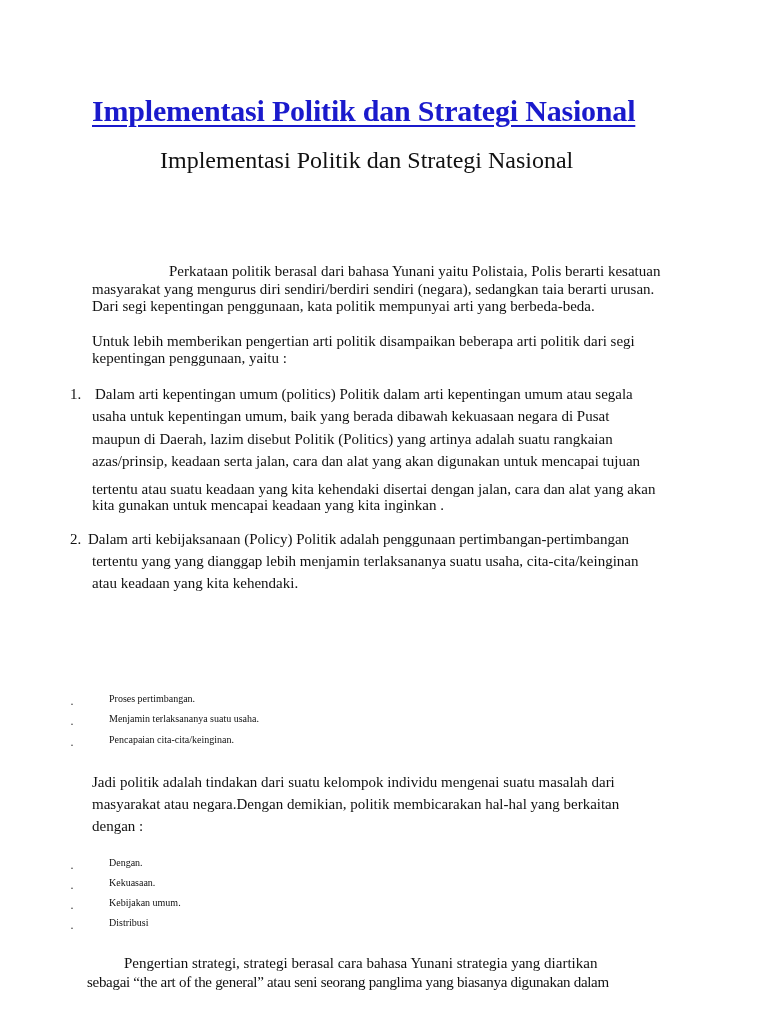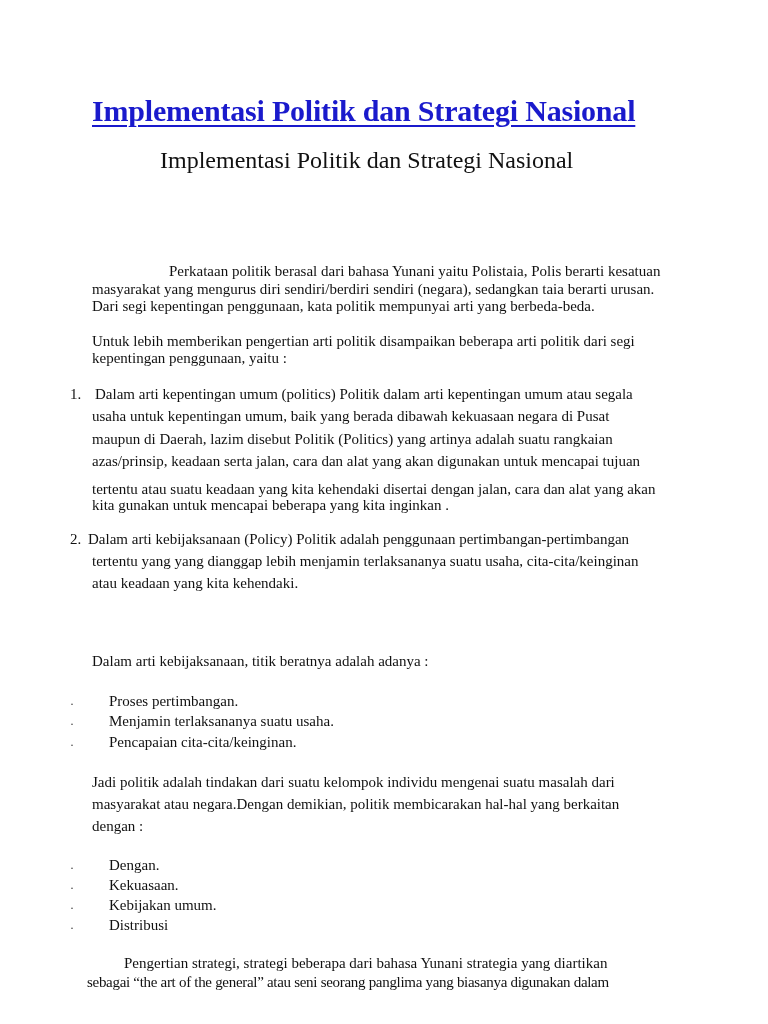--- a/index.html
+++ b/index.html
@@ -11,21 +11,21 @@
   .page { position: absolute; left: 0; top: 0; width: 700px; height: 1024px; }
   .abs { position: absolute; white-space: nowrap; }
   .title-link {
     left: 92px; top: 94px;
     font-size: 30px; font-weight: bold; color: #1a1acc;
     text-decoration: underline; text-decoration-thickness: 2px; text-underline-offset: 4px;
     letter-spacing: -0.2px;
   }
   .subtitle { left: 160px; top: 147px; font-size: 24px; color: #111; }
   .para { font-size: 15px; line-height: 18px; }
-  .bullet { font-size: 15px; }
+  .bullet { font-size: 10px; }
   .bullet-dot { font-size: 12px; color: #333; }
   .cond { font-size: 15px; letter-spacing: -0.3px; }
 </style>
 </head>
 <body>
 
 <div class="page">
 
   <a class="abs title-link">Implementasi Politik dan Strategi Nasional</a>
   <div class="abs subtitle">Implementasi Politik dan Strategi Nasional</div>
@@ -42,31 +42,30 @@
     <div class="abs para" style="left:92px; top:349px;">kepentingan penggunaan, yaitu :</div>
   </div>
 
   <div>
     <div class="abs para" style="left:70px; top:385px;">1.</div>
     <div class="abs para" style="left:95px; top:385px;">Dalam arti kepentingan umum (politics) Politik dalam arti kepentingan umum atau segala</div>
     <div class="abs para" style="left:92px; top:407px;">usaha untuk kepentingan umum, baik yang berada dibawah kekuasaan negara di Pusat</div>
     <div class="abs para" style="left:92px; top:430px;">maupun di Daerah, lazim disebut Politik (Politics) yang artinya adalah suatu rangkaian</div>
     <div class="abs para" style="left:92px; top:452px;">azas/prinsip, keadaan serta jalan, cara dan alat yang akan digunakan untuk mencapai tujuan</div>
     <div class="abs para" style="left:92px; top:480px;">tertentu atau suatu keadaan yang kita kehendaki disertai dengan jalan, cara dan alat yang akan</div>
-    <div class="abs para" style="left:92px; top:496px;">kita gunakan untuk mencapai beberapa yang kita inginkan .</div>
+    <div class="abs para" style="left:92px; top:496px;">kita gunakan untuk mencapai keadaan yang kita inginkan .</div>
   </div>
 
   <div>
     <div class="abs para" style="left:70px; top:530px;">2.</div>
     <div class="abs para" style="left:88px; top:530px;">Dalam arti kebijaksanaan (Policy) Politik adalah penggunaan pertimbangan-pertimbangan</div>
     <div class="abs para" style="left:92px; top:552px;">tertentu yang yang dianggap lebih menjamin terlaksananya suatu usaha, cita-cita/keinginan</div>
     <div class="abs para" style="left:92px; top:574px;">atau keadaan yang kita kehendaki.</div>
   </div>
 
-  <div class="abs para" style="left:92px; top:652px;">Dalam arti kebijaksanaan, titik beratnya adalah adanya :</div>
 
   <div>
     <div class="abs bullet-dot" style="left:70px; top:697px;">·</div>
     <div class="abs bullet" style="left:109px; top:693px;">Proses pertimbangan.</div>
     <div class="abs bullet-dot" style="left:70px; top:717px;">·</div>
     <div class="abs bullet" style="left:109px; top:713px;">Menjamin terlaksananya suatu usaha.</div>
     <div class="abs bullet-dot" style="left:70px; top:738px;">·</div>
     <div class="abs bullet" style="left:109px; top:734px;">Pencapaian cita-cita/keinginan.</div>
   </div>
 
@@ -81,17 +80,17 @@
     <div class="abs bullet" style="left:109px; top:857px;">Dengan.</div>
     <div class="abs bullet-dot" style="left:70px; top:881px;">·</div>
     <div class="abs bullet" style="left:109px; top:877px;">Kekuasaan.</div>
     <div class="abs bullet-dot" style="left:70px; top:901px;">·</div>
     <div class="abs bullet" style="left:109px; top:897px;">Kebijakan umum.</div>
     <div class="abs bullet-dot" style="left:70px; top:921px;">·</div>
     <div class="abs bullet" style="left:109px; top:917px;">Distribusi</div>
   </div>
 
   <div>
-    <div class="abs para" style="left:124px; top:954px;">Pengertian strategi, strategi beberapa dari bahasa Yunani strategia yang diartikan</div>
+    <div class="abs para" style="left:124px; top:954px;">Pengertian strategi, strategi berasal cara bahasa Yunani strategia yang diartikan</div>
     <div class="abs cond" style="left:87px; top:974px;">sebagai “the art of the general” atau seni seorang panglima yang biasanya digunakan dalam</div>
   </div>
 
 </div>
 
 </body></html>

